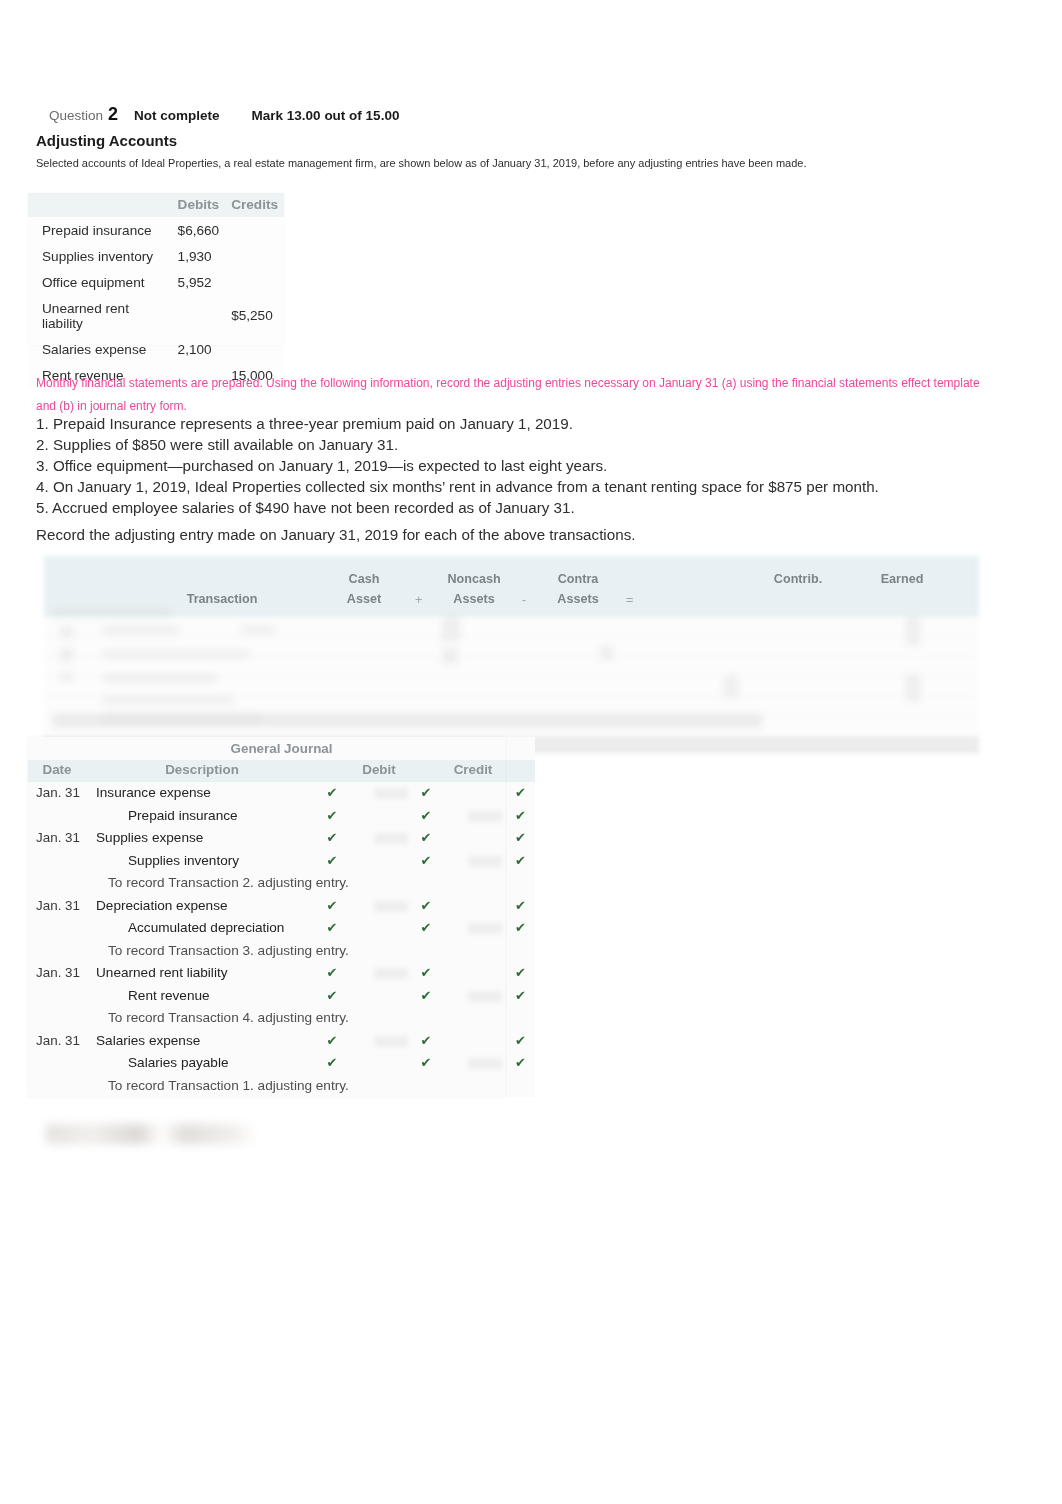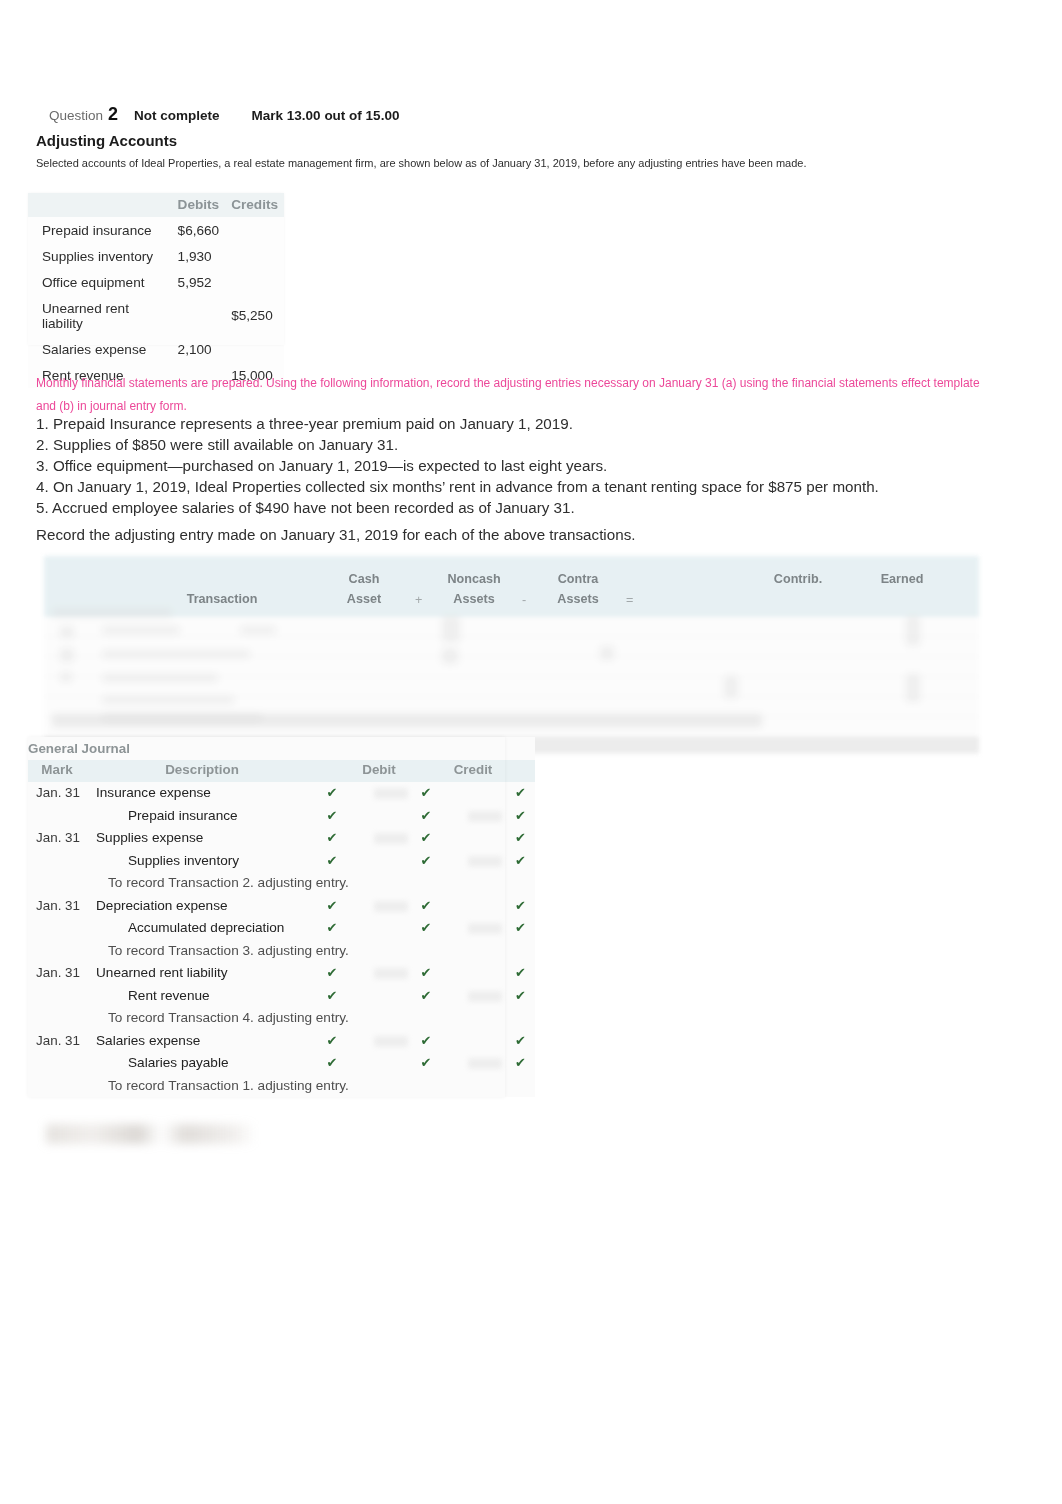--- a/index.html
+++ b/index.html
@@ -214,20 +214,21 @@
   .gj-table {
     width: 477px;
     border-collapse: collapse;
     font-size: 13.4px;
     table-layout: fixed;
   }
   .gj-title td {
     background: #e9f1f3;
     color: #8d9496;
     font-weight: bold;
+    text-align: center;
     padding: 3px 0 2px 0;
     font-size: 13.4px;
     filter: blur(0.4px);
   }
   .gj-head th {
     background: #e9f1f3;
     color: #8d9496;
     font-weight: bold;
     padding: 2px 0 5px 0;
     font-size: 13.4px;
@@ -560,21 +561,21 @@
         <col style="width:66px">
         <col style="width:28px">
         <col style="width:66px">
         <col style="width:29px">
       </colgroup>
       <thead>
         <tr class="gj-title">
           <td colspan="7">General Journal</td>
         </tr>
         <tr class="gj-head">
-          <th class="c-date">Mark</th>
+          <th class="c-date">Date</th>
           <th class="c-desc">Description</th>
           <th class="c-chk"></th>
           <th class="c-debit">Debit</th>
           <th class="c-chk"></th>
           <th class="c-credit">Credit</th>
           <th class="c-chk"></th>
         </tr>
       </thead>
       <tbody>
 

